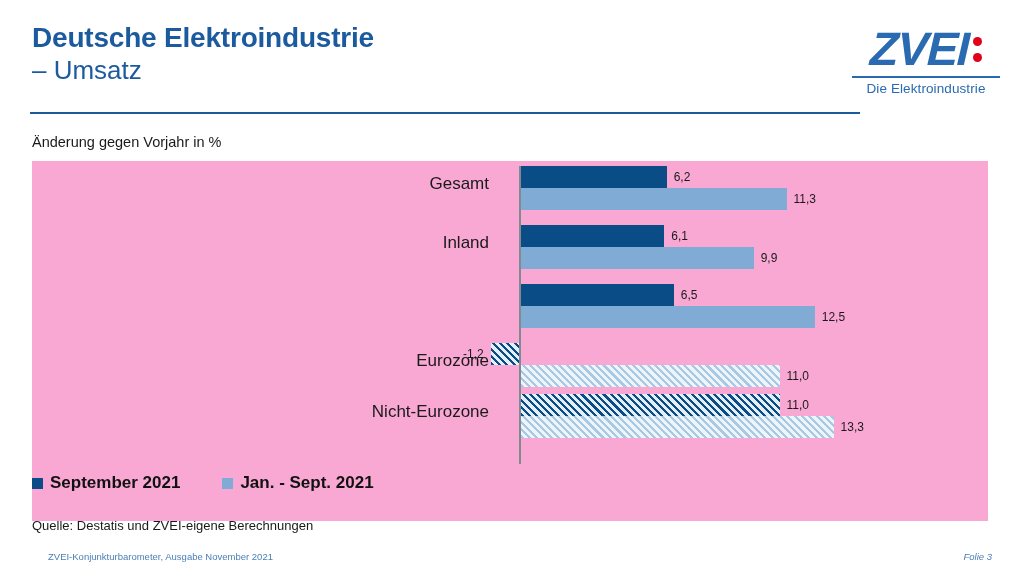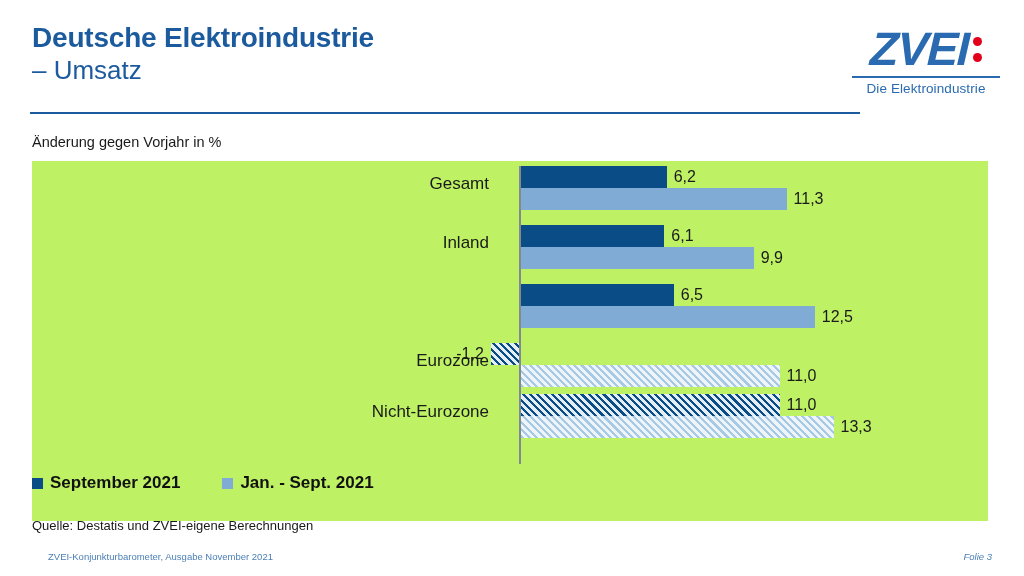--- a/index.html
+++ b/index.html
@@ -107,21 +107,21 @@
     color: #1a1a1a;
   }
 
   
   #chart-panel {
     position: absolute;
     left: 32px;
     top: 161px;
     width: 956px;
     height: 360px;
-    background: #bef264;
+    background: #f9a8d4;
   }
 
   #plot-area {
     position: absolute;
     left: 0;
     top: 0;
     right: 0;
     bottom: 0;
   }
 
@@ -166,21 +166,21 @@
   .bar.light.hatch {
     background-color: #eef5fa;
     background-image: repeating-linear-gradient(
       45deg,
       #a8c9e3 0px, #a8c9e3 2.2px,
       rgba(255,255,255,0) 2.2px, rgba(255,255,255,0) 5.2px);
   }
 
   .val-label {
     position: absolute;
-    font-size: 16px;
+    font-size: 12px;
     color: #1a1a1a;
     white-space: nowrap;
     line-height: 22px;
     height: 22px;
   }
 
   
   #chart-legend {
     position: absolute;
     left: 0;

